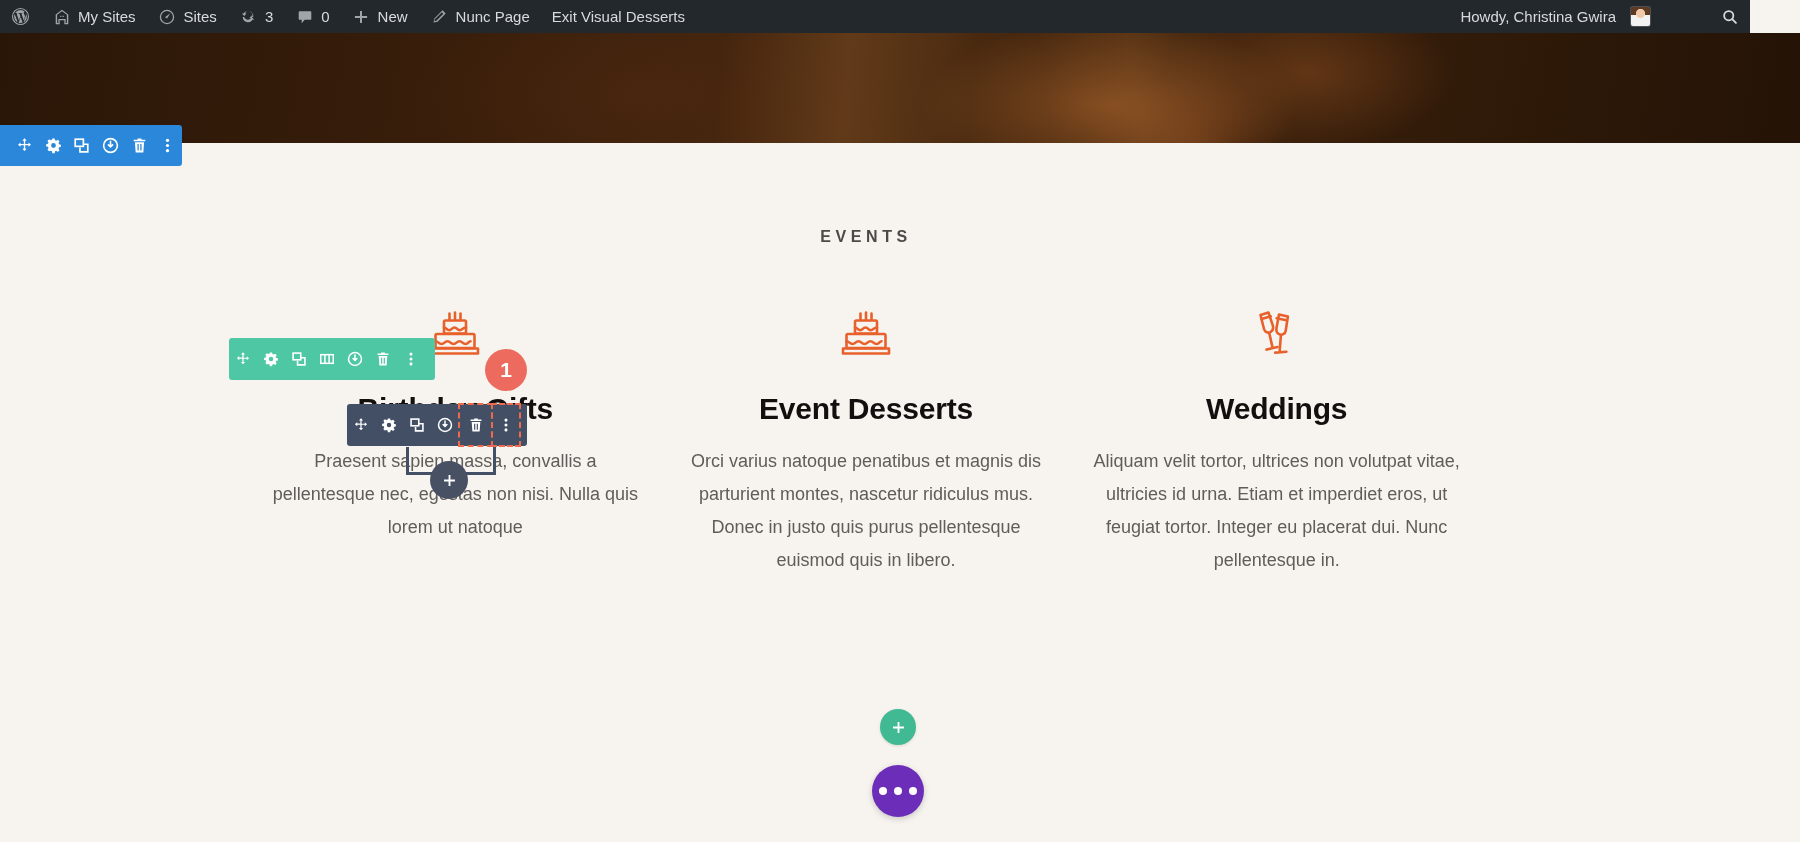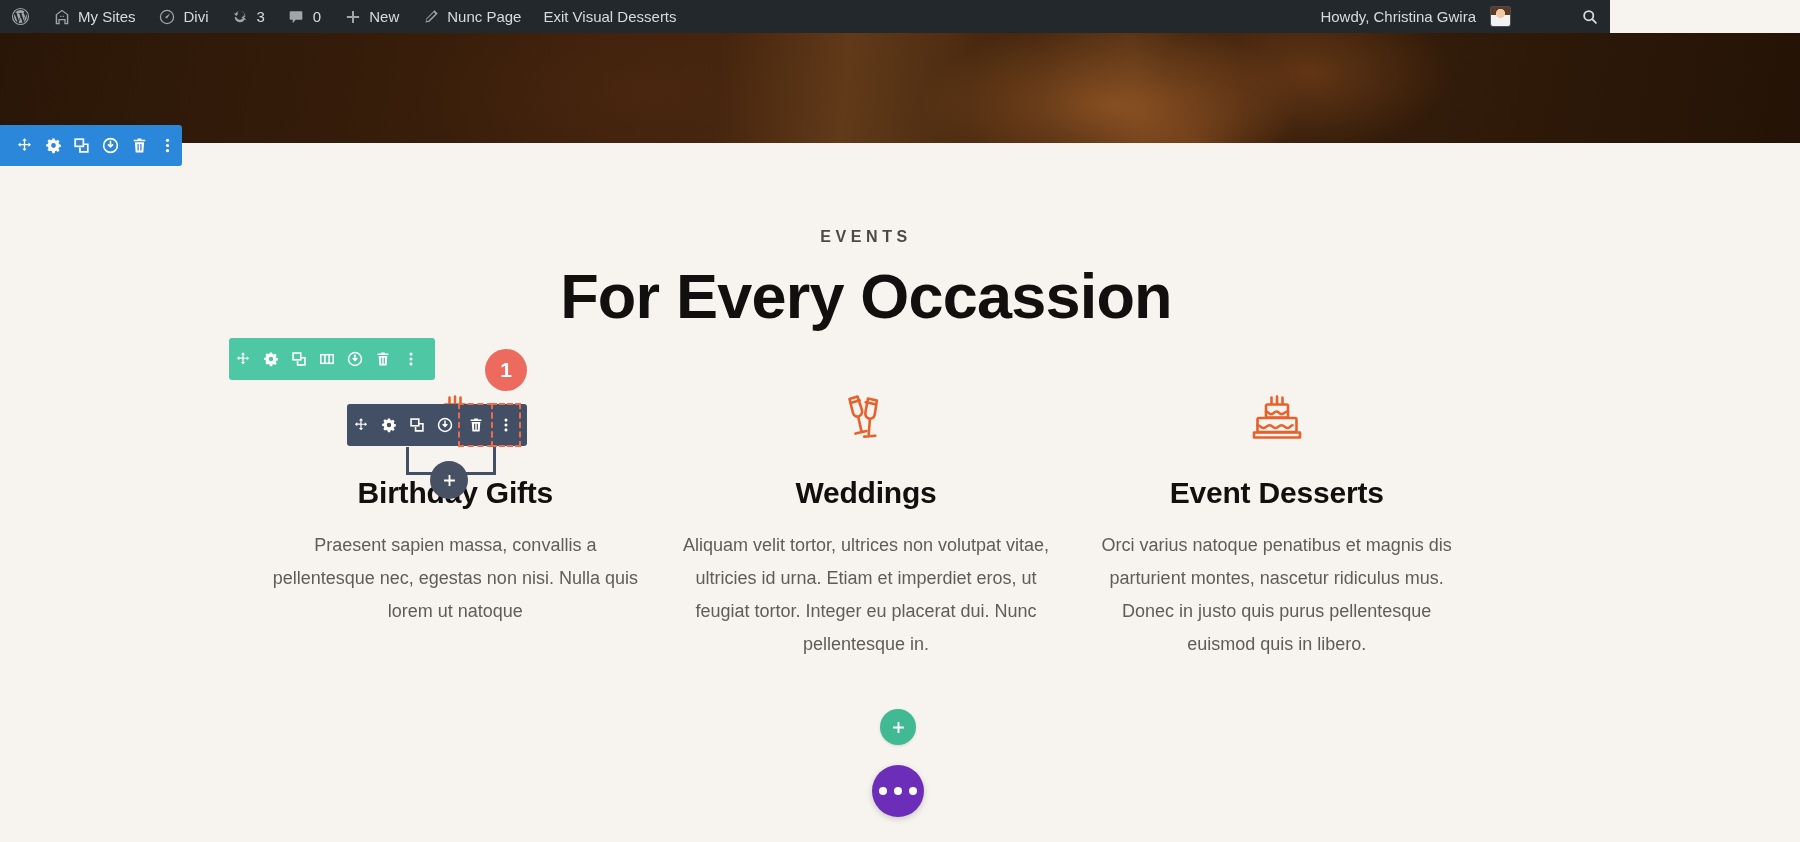--- a/index.html
+++ b/index.html
@@ -6,21 +6,21 @@
   html, body {
     width: 1800px; height: 842px;
     overflow: hidden;
     background: #f7f4ef;
     font-family: "Liberation Sans", sans-serif;
   }
 
   
   #wp-admin-bar {
     position: absolute; top: 0; left: 0;
-    width: 1610px; height: 33px;
+    width: 1750px; height: 33px;
     background: #23282d;
     display: flex; align-items: center;
     color: #d8dade;
     font-size: 15px;
     z-index: 500;
   }
   .ab-item {
     display: flex; align-items: center; gap: 7px;
     height: 33px; padding: 0 11px;
     color: #d8dade; white-space: nowrap;
@@ -214,21 +214,21 @@
     </span>
     <span>My Sites</span>
   </div>
 
   <div class="ab-item">
     <span class="ab-ico">
       <svg width="18" height="18" viewBox="0 0 20 20" fill="currentColor">
         <path d="M10 2a8 8 0 100 16 8 8 0 000-16zm0 1.4a6.6 6.6 0 016.6 6.6A6.6 6.6 0 0110 16.6 6.6 6.6 0 013.4 10 6.6 6.6 0 0110 3.4zm3.6 2.5l-4.3 3.2a1.2 1.2 0 101.3 1.6l3-4.8z"></path>
       </svg>
     </span>
-    <span>Divi</span>
+    <span>Sites</span>
   </div>
 
   <div class="ab-item">
     <span class="ab-ico">
       <svg width="18" height="18" viewBox="0 0 20 20" fill="currentColor">
         <path d="M10 3.2c-2.1 0-3.95 1.12-4.97 2.8H3.2l2.6 3 2.6-3H6.6A4.3 4.3 0 0114.3 10h1.5A5.8 5.8 0 0010 3.2zm4.2 4.8l-2.6 3h1.8A4.3 4.3 0 015.7 10H4.2A5.8 5.8 0 0014.97 13h1.83l-2.6-3z"></path>
       </svg>
     </span>
     <span>3</span>
   </div>
@@ -279,21 +279,20 @@
     </div>
   </div>
 </div>
 
 <div id="hero"></div>
 
 <div id="canvas">
 
   <div class="section-head">
     <div id="eyebrow">EVENTS</div>
-    <h1 id="section-title">For Every Occassion</h1>
   </div>
 
   <div id="columns">
 
     <div class="col">
       <div class="col-icon">
         <svg width="58" height="52" viewBox="0 0 58 52" fill="none" stroke="#e8602c" stroke-width="2.6" stroke-linecap="round" stroke-linejoin="round">
           <path d="M23.5 3.5v6M29 2.5v7M34.5 3.5v6"></path>
           <rect x="18" y="10.5" width="22" height="13" rx="1.4"></rect>
           <path d="M18 17.5c2.6 0 2.6 2.6 5.2 2.6s2.6-2.6 5.3-2.6 2.6 2.6 5.2 2.6S36.5 17.5 40 17.5"></path>
@@ -301,47 +300,47 @@
           <path d="M9.5 31.2c3 0 3 2.8 6 2.8s3-2.8 6-2.8 3 2.8 6 2.8 3-2.8 6-2.8 3 2.8 6 2.8 3-2.8 5-2.8"></path>
           <path d="M6 38.5h46v5H6z"></path>
         </svg>
       </div>
       <div class="col-title">Birthday Gifts</div>
       <div class="col-body">Praesent sapien massa, convallis a pellentesque nec, egestas non nisi. Nulla quis lorem ut natoque</div>
     </div>
 
     <div class="col">
       <div class="col-icon">
+        <svg width="58" height="52" viewBox="0 0 58 52" fill="none" stroke="#e8602c" stroke-width="2.6" stroke-linecap="round" stroke-linejoin="round">
+          <path d="M23.5 3.5v6M29 2.5v7M34.5 3.5v6"></path>
+          <rect x="18" y="10.5" width="22" height="13" rx="1.4"></rect>
+          <path d="M18 17.5c2.6 0 2.6 2.6 5.2 2.6s2.6-2.6 5.3-2.6 2.6 2.6 5.2 2.6S36.5 17.5 40 17.5"></path>
+          <rect x="9.5" y="24" width="39" height="14" rx="1.4"></rect>
+          <path d="M9.5 31.2c3 0 3 2.8 6 2.8s3-2.8 6-2.8 3 2.8 6 2.8 3-2.8 6-2.8 3 2.8 6 2.8 3-2.8 5-2.8"></path>
+          <path d="M6 38.5h46v5H6z"></path>
+        </svg>
+      </div>
+      <div class="col-title">Event Desserts</div>
+      <div class="col-body">Orci varius natoque penatibus et magnis dis parturient montes, nascetur ridiculus mus. Donec in justo quis purus pellentesque euismod quis in libero.</div>
+    </div>
+
+    <div class="col">
+      <div class="col-icon">
         <svg width="58" height="54" viewBox="0 0 58 54" fill="none" stroke="#e8602c" stroke-width="2.6" stroke-linecap="round" stroke-linejoin="round">
           <path d="M20.5 4.5L12.5 7l3.5 14c.8 3.2 4.3 4.6 6.9 2.8 2.1-1.5 2.6-4.2 1.8-6.6L20.5 4.5z"></path>
           <path d="M13.6 11.1l9.1-2.8"></path>
           <path d="M21.3 25.2l3.3 14.7M18.5 41.6l11-2.6"></path>
           <path d="M31 6.5l8.9 1.9-2.2 14.3c-.5 3.2-3.8 5-6.6 3.5-2.2-1.2-3.1-3.8-2.6-6.3L31 6.5z"></path>
           <path d="M38.6 12.3l-9.9-2.1"></path>
           <path d="M32.9 27.3l-1.2 15M27.2 44.6l11.2-.9"></path>
         </svg>
       </div>
       <div class="col-title">Weddings</div>
       <div class="col-body">Aliquam velit tortor, ultrices non volutpat vitae, ultricies id urna. Etiam et imperdiet eros, ut feugiat tortor. Integer eu placerat dui. Nunc pellentesque in.</div>
     </div>
-
-    <div class="col">
-      <div class="col-icon">
-        <svg width="58" height="52" viewBox="0 0 58 52" fill="none" stroke="#e8602c" stroke-width="2.6" stroke-linecap="round" stroke-linejoin="round">
-          <path d="M23.5 3.5v6M29 2.5v7M34.5 3.5v6"></path>
-          <rect x="18" y="10.5" width="22" height="13" rx="1.4"></rect>
-          <path d="M18 17.5c2.6 0 2.6 2.6 5.2 2.6s2.6-2.6 5.3-2.6 2.6 2.6 5.2 2.6S36.5 17.5 40 17.5"></path>
-          <rect x="9.5" y="24" width="39" height="14" rx="1.4"></rect>
-          <path d="M9.5 31.2c3 0 3 2.8 6 2.8s3-2.8 6-2.8 3 2.8 6 2.8 3-2.8 6-2.8 3 2.8 6 2.8 3-2.8 5-2.8"></path>
-          <path d="M6 38.5h46v5H6z"></path>
-        </svg>
-      </div>
-      <div class="col-title">Event Desserts</div>
-      <div class="col-body">Orci varius natoque penatibus et magnis dis parturient montes, nascetur ridiculus mus. Donec in justo quis purus pellentesque euismod quis in libero.</div>
-    </div>
   </div>
 </div>
 
 <div id="section-toolbar">
   <div class="tb">
     <div class="tb-btn">
       <svg width="17" height="17" viewBox="0 0 20 20" fill="currentColor">
         <path d="M10 1.5l2.6 2.9h-1.8v3.9h3.9V6.5L17.6 9l-2.9 2.6v-1.8h-3.9v3.9h1.8L10 16.6 7.4 13.7h1.8V9.8H5.3v1.8L2.4 9l2.9-2.6v1.8h3.9V4.4H7.4z"></path>
       </svg>
     </div>

